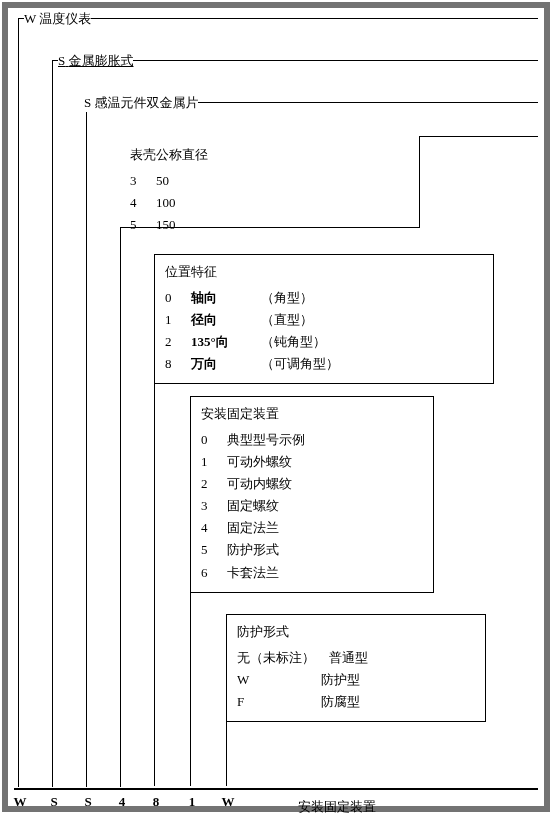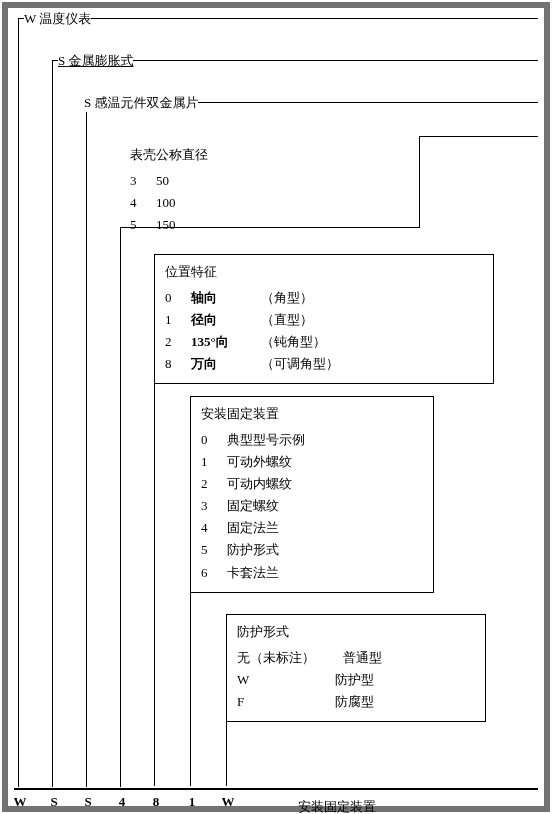--- a/index.html
+++ b/index.html
@@ -44,21 +44,21 @@
   .box .title {
     margin-bottom: 6px;
   }
   .row {
     display: flex;
     gap: 10px;
     line-height: 1.7;
   }
   .row .c { width: 16px; }
   .row .n { min-width: 60px; font-weight: bold; }
-  .row3 { display:flex; gap: 28px; line-height:1.7; }
+  .row3 { display:flex; gap: 14px; line-height:1.7; }
   .row3 .c { min-width: 70px; }
   .bottom {
     position: absolute;
     border-top: 2px solid #000;
   }
   .bcode {
     position: absolute;
     font-weight: bold;
     text-align: center;
   }

